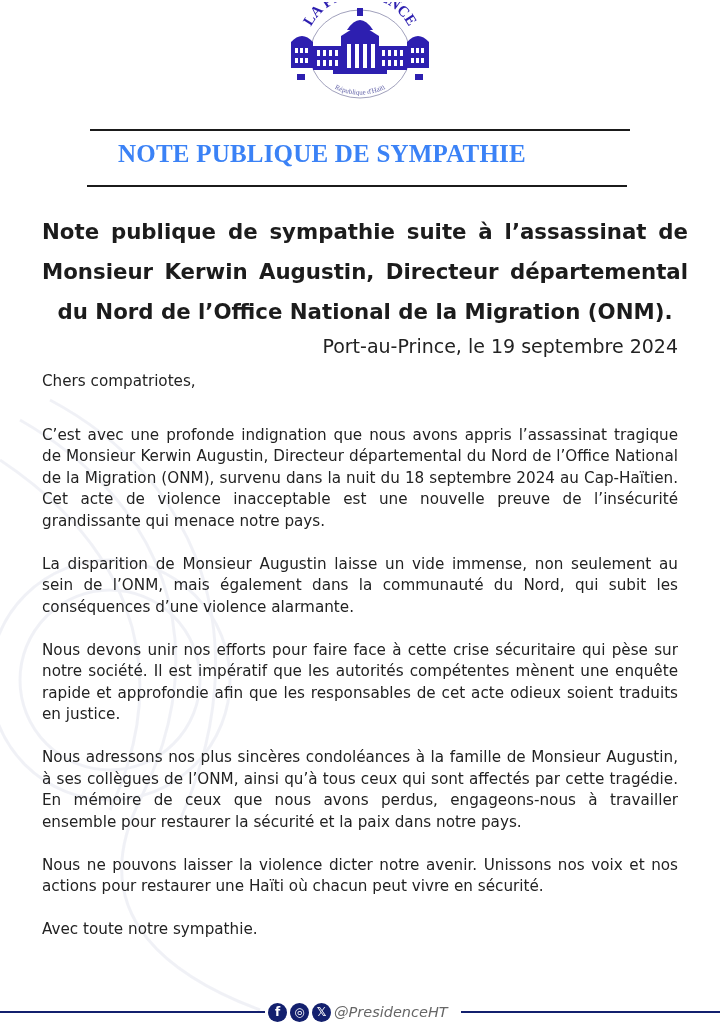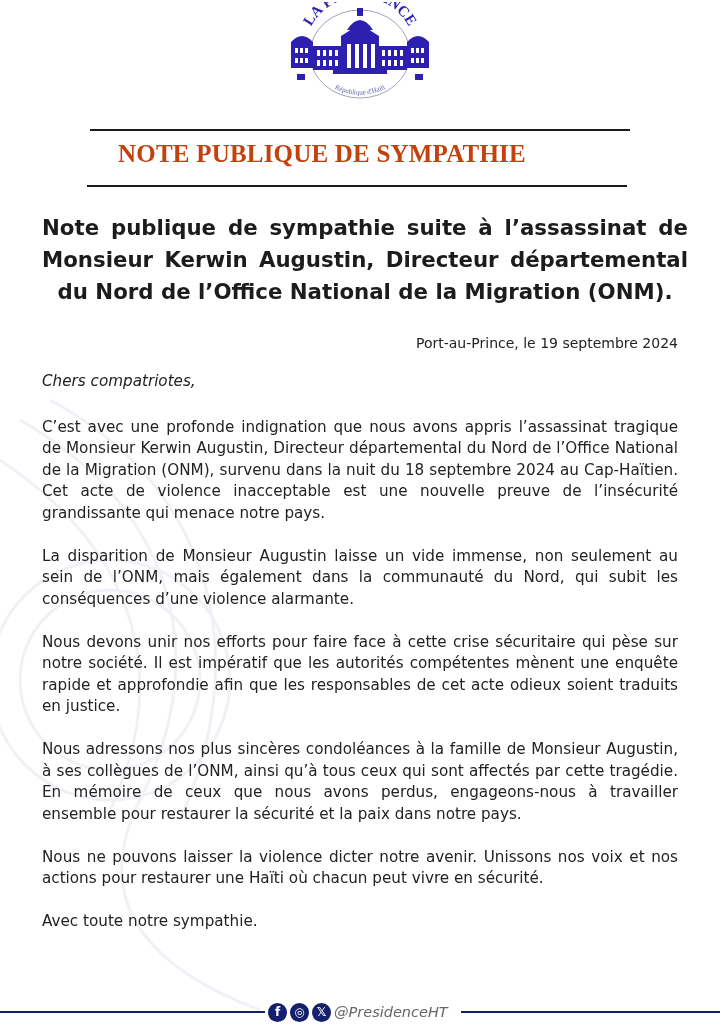--- a/index.html
+++ b/index.html
@@ -10,37 +10,37 @@
     .watermark {
       position: absolute; left: -40px; top: 380px; width: 420px; height: 640px; opacity: 0.06; pointer-events: none;
     }
     .logo { position: absolute; left: 283px; top: 2px; width: 154px; height: 100px; }
     .rule { position: absolute; height: 2px; background: #1b1b1b; }
     .rule.top { left: 90px; top: 129px; width: 540px; }
     .rule.bottom { left: 87px; top: 185px; width: 540px; }
     .heading {
       position: absolute; left: 0; top: 140px; width: 644px; text-align: center;
       font-family: "Liberation Serif", "DejaVu Serif", serif; font-weight: bold; font-size: 25px;
-      color: #c2410c; letter-spacing: 0.2px;
+      color: #3b82f6; letter-spacing: 0.2px;
     }
     .subject {
       position: absolute; left: 42px; top: 212px; width: 646px;
-      font-family: "DejaVu Sans", sans-serif; font-weight: bold; font-size: 21.3px; line-height: 32px;
+      font-family: "DejaVu Sans", sans-serif; font-weight: bold; font-size: 21.3px; line-height: 40px;
       color: #1c1c1c; text-align: justify; text-align-last: center;
     }
     .date {
       position: absolute; right: 42px; top: 335px; font-family: "DejaVu Sans", sans-serif;
-      font-size: 14px; color: #222;
+      font-size: 19px; color: #222;
     }
     .body-text {
       position: absolute; left: 42px; top: 371px; width: 636px;
       font-family: "DejaVu Sans", sans-serif; font-size: 15.2px; line-height: 21.5px; color: #222;
     }
     .body-text p { margin: 0 0 21.5px 0; text-align: justify; }
-    .body-text p.salutation { margin-bottom: 24px; font-style: italic; }
+    .body-text p.salutation { margin-bottom: 32px; }
     .footer-line { position: absolute; top: 1011px; height: 2px; background: #13206e; }
     .footer-line.left { left: 0; width: 265px; }
     .footer-line.right { left: 461px; width: 259px; }
     .footer-social { position: absolute; left: 268px; top: 1002px; height: 20px; display: flex; align-items: center; gap: 3px; }
     .social-icon { width: 19px; height: 19px; border-radius: 50%; background: #13206e; color: #fff;
       display: flex; align-items: center; justify-content: center; font-size: 12px; font-weight: bold; font-family: "DejaVu Sans", sans-serif; }
     .handle { font-family: "DejaVu Sans", sans-serif; font-style: italic; font-size: 14.5px; color: #666; margin-left: 0; }
   </style>
 </head>
 <body>

